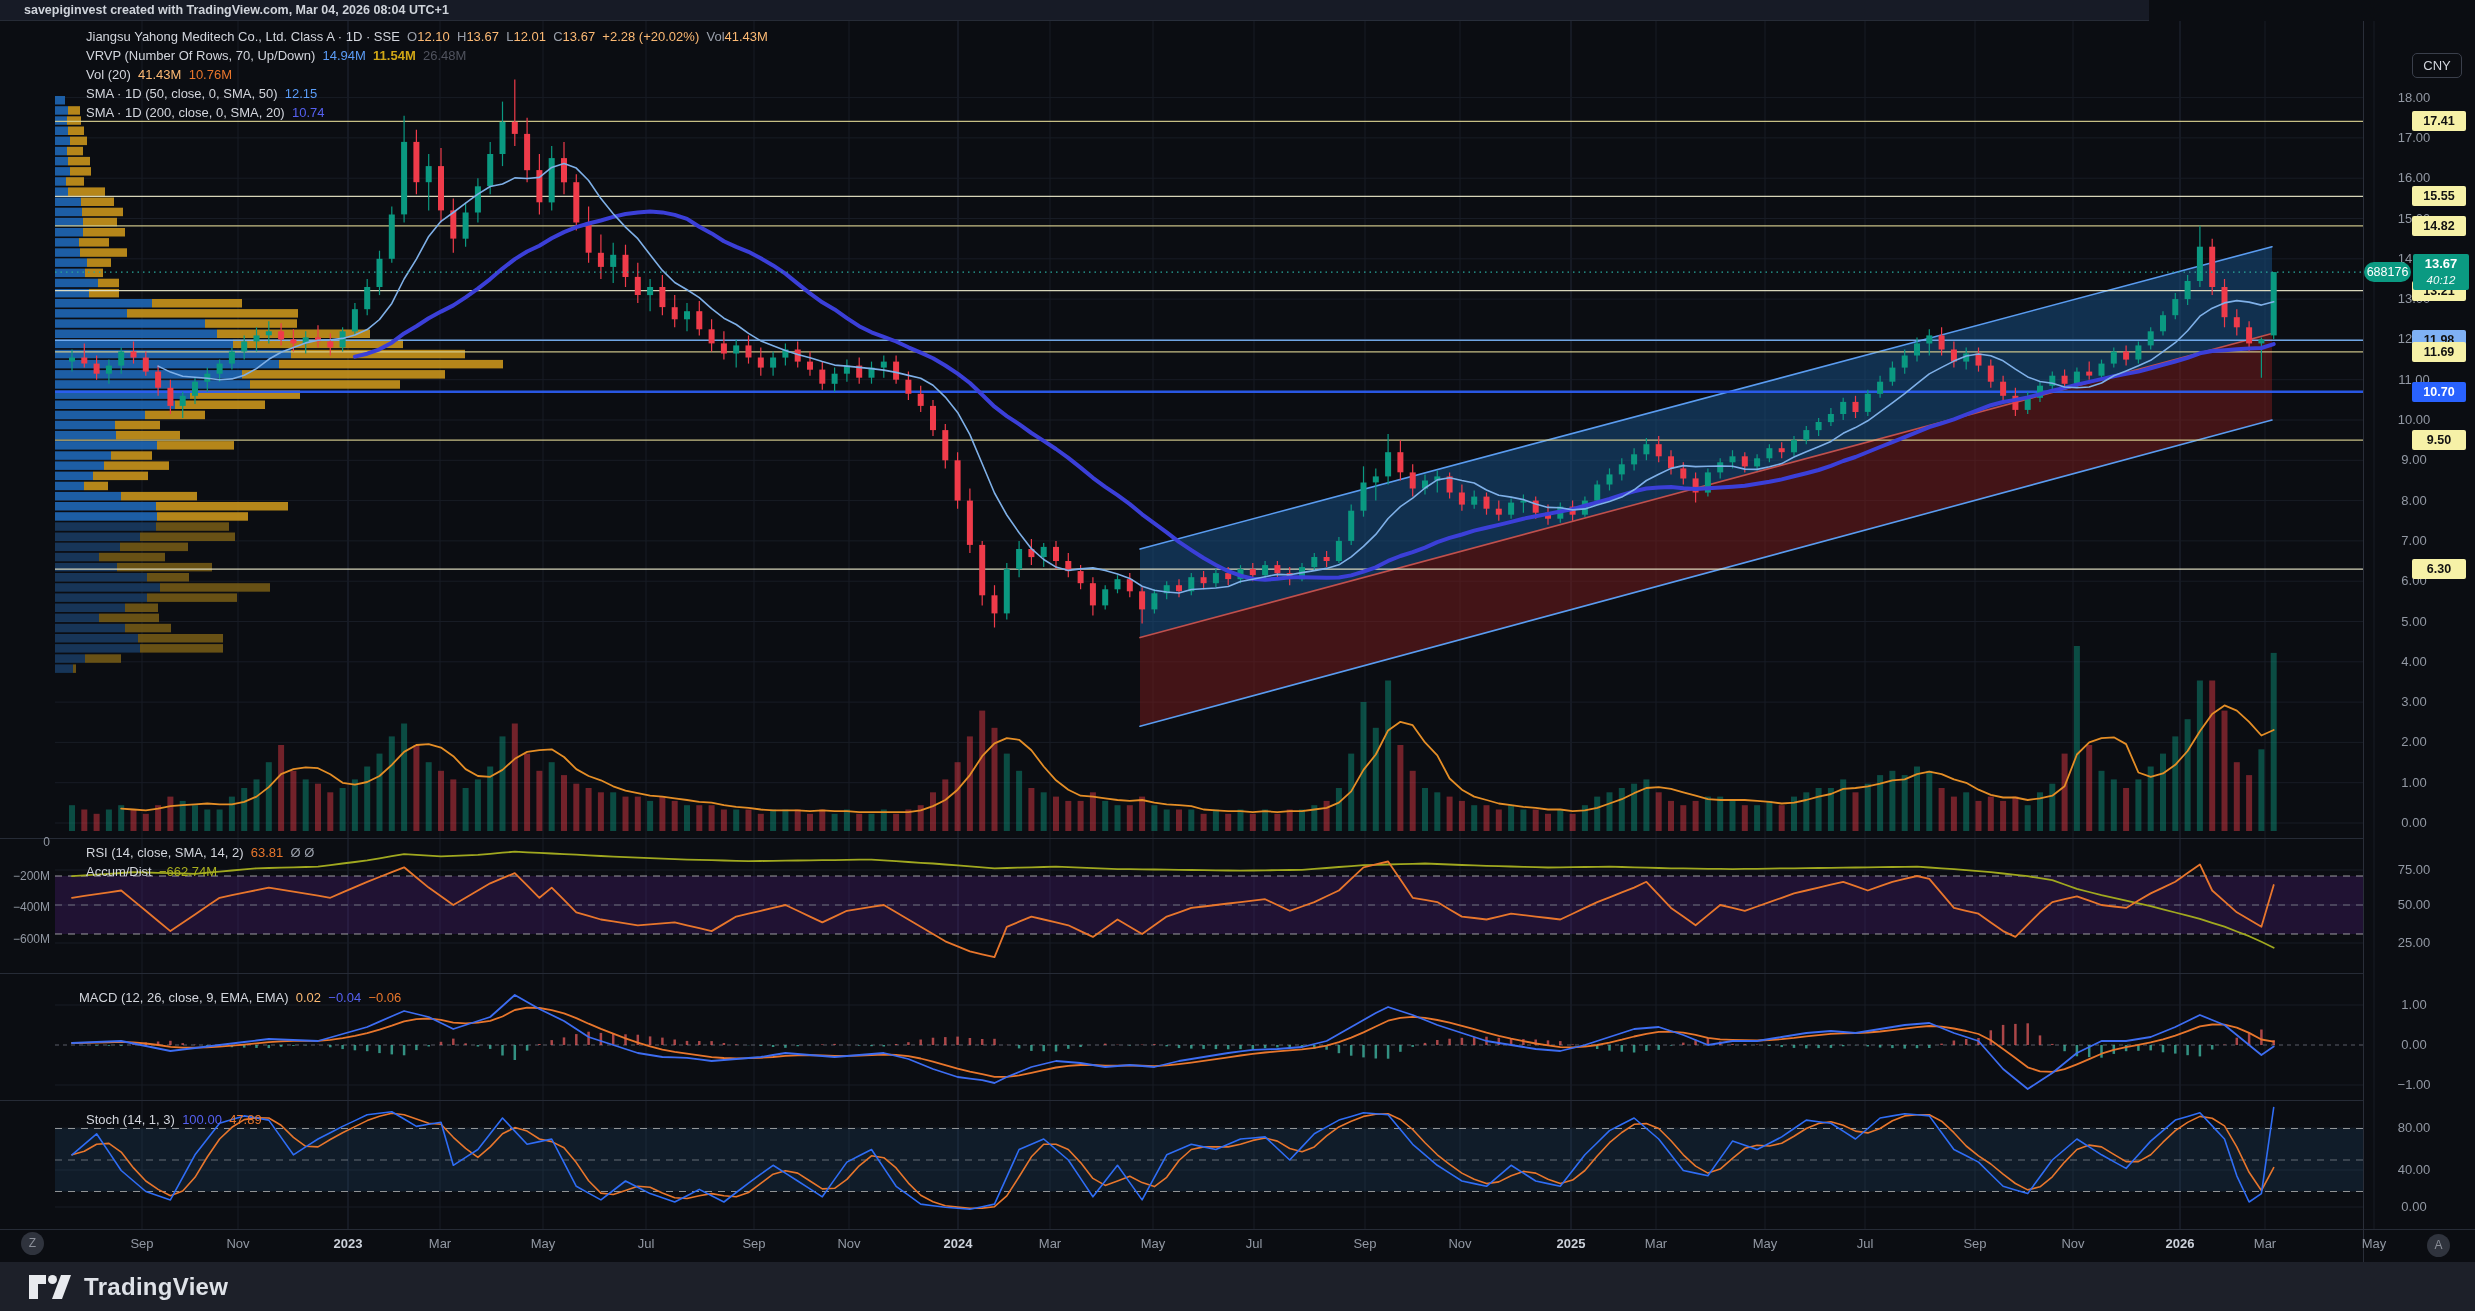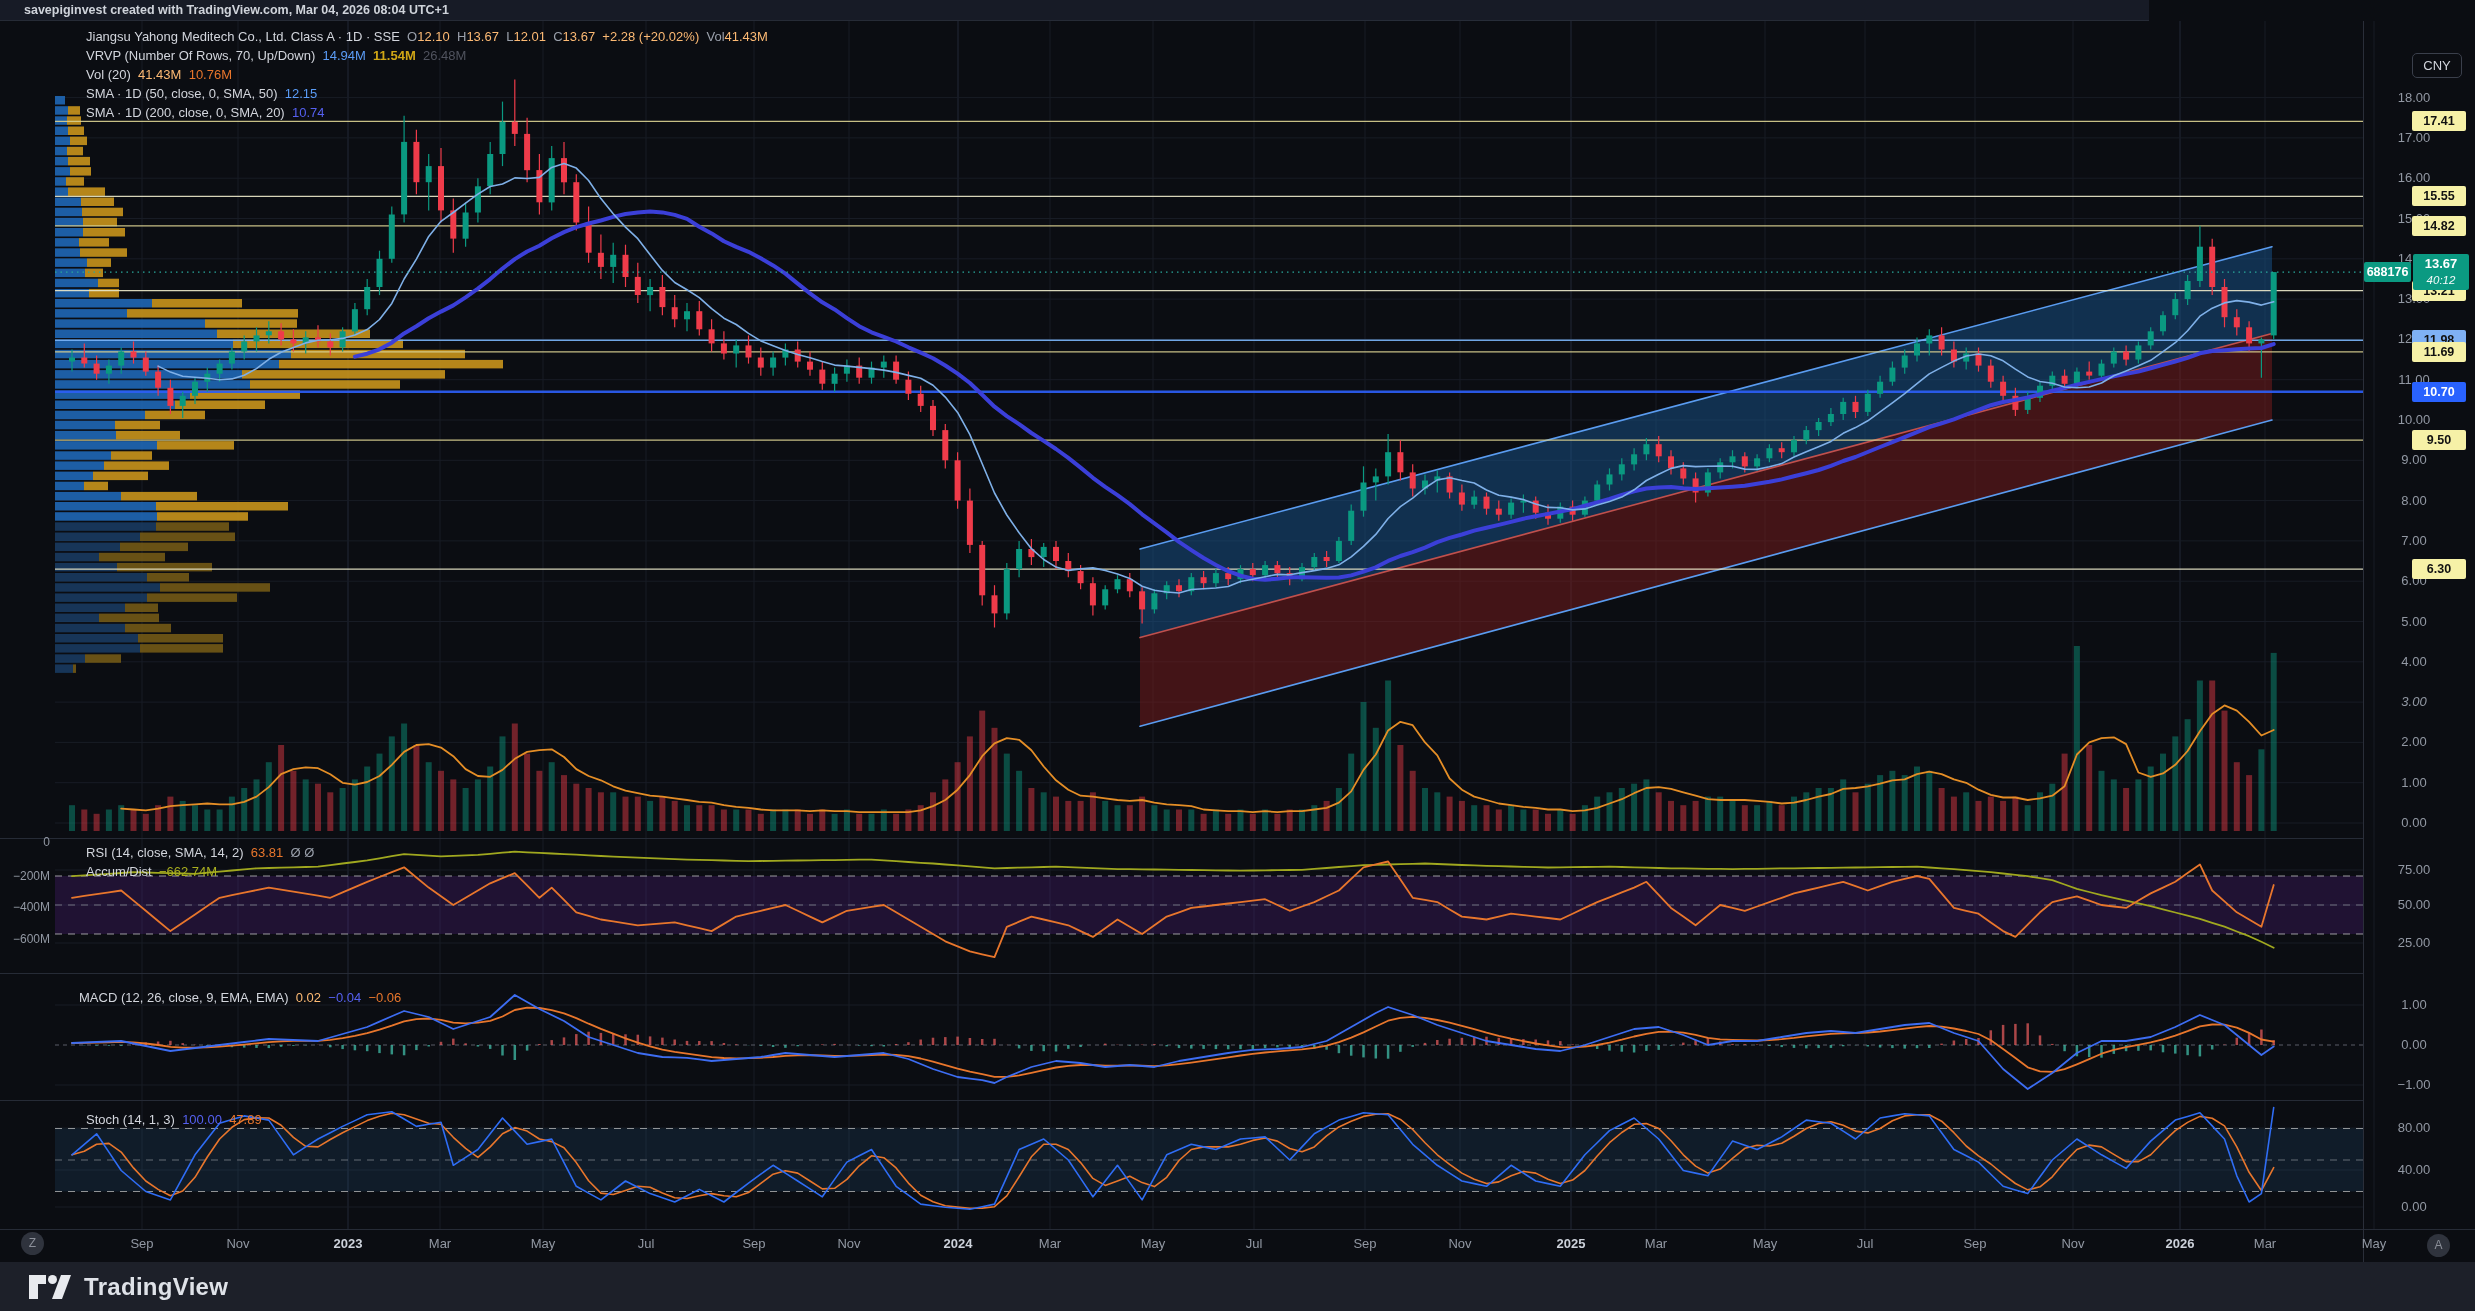--- a/index.html
+++ b/index.html
@@ -24,21 +24,21 @@
   #price-axis { position:absolute; left:2363px; top:21px; width:112px; height:1241px;
     border-left:1px solid #2a2e39; z-index:4; }
   .tick { position:absolute; left:0; width:100px; text-align:center; font-size:13px;
     color:#9298a3; height:16px; line-height:16px; }
   .pill { position:absolute; left:48px; width:54px; height:20px; border-radius:2px;
     font-size:12.5px; font-weight:700; color:#111; text-align:center; line-height:20px; z-index:6; }
   .pill2 { position:absolute; left:49px; width:56px; height:36px; border-radius:2px;
     color:#fff; text-align:center; z-index:7; }
   .pill2 .l1 { font-size:13px; font-weight:700; line-height:19px; }
   .pill2 .l2 { font-size:11.5px; line-height:14px; opacity:.95;font-style:italic; }
-  #sym-badge { position:absolute; border-radius:2px; color:#fff; font-size:12.5px; font-weight:700;
+  #sym-badge { position:absolute; border-radius:10px; color:#fff; font-size:12.5px; font-weight:400;
     text-align:center; line-height:20px; z-index:7; }
   #cny-btn { position:absolute; left:2412px; top:53px; width:50px; height:25px;
     border:1px solid #3a3f4b; border-radius:5px; color:#d1d4dc; font-size:13px;
     text-align:center; line-height:23px; z-index:7; }
   #time-axis { position:absolute; left:0; top:1229px; width:2475px; height:33px; z-index:4; }
   .tlabel { position:absolute; top:7px; transform:translateX(-50%); font-size:13px; color:#9298a3; }
   .tlabel.year { color:#cdd2db; font-weight:600; }
   .adlabel { position:absolute; left:2px; width:48px; text-align:right; font-size:12px;
     color:#9298a3; z-index:4; }
   .circle-btn { position:absolute; width:23px; height:23px; border-radius:50%; background:#2f333d;
@@ -1051,21 +1051,21 @@
       <div class="tick" style="top: 270.1px;">13.00</div>
       <div class="tick" style="top: 310.4px;">12.00</div>
       <div class="tick" style="top: 350.7px;">11.00</div>
       <div class="tick" style="top: 391px;">10.00</div>
       <div class="tick" style="top: 431.3px;">9.00</div>
       <div class="tick" style="top: 471.6px;">8.00</div>
       <div class="tick" style="top: 511.9px;">7.00</div>
       <div class="tick" style="top: 552.2px;">6.00</div>
       <div class="tick" style="top: 592.5px;">5.00</div>
       <div class="tick" style="top: 632.8px;">4.00</div>
-      <div class="tick" style="top: 673.1px; font-style: italic;">3.00</div>
+      <div class="tick" style="top: 673.1px;">3.00</div>
       <div class="tick" style="top: 713.4px;">2.00</div>
       <div class="tick" style="top: 753.7px;">1.00</div>
       <div class="tick" style="top: 794px;">0.00</div>
       <div class="tick" style="top: 841px;">75.00</div>
       <div class="tick" style="top: 876px;">50.00</div>
       <div class="tick" style="top: 914px;">25.00</div>
       <div class="tick" style="top: 976px;">1.00</div>
       <div class="tick" style="top: 1016px;">0.00</div>
       <div class="tick" style="top: 1056px;">−1.00</div>
       <div class="tick" style="top: 1099px;">80.00</div>

